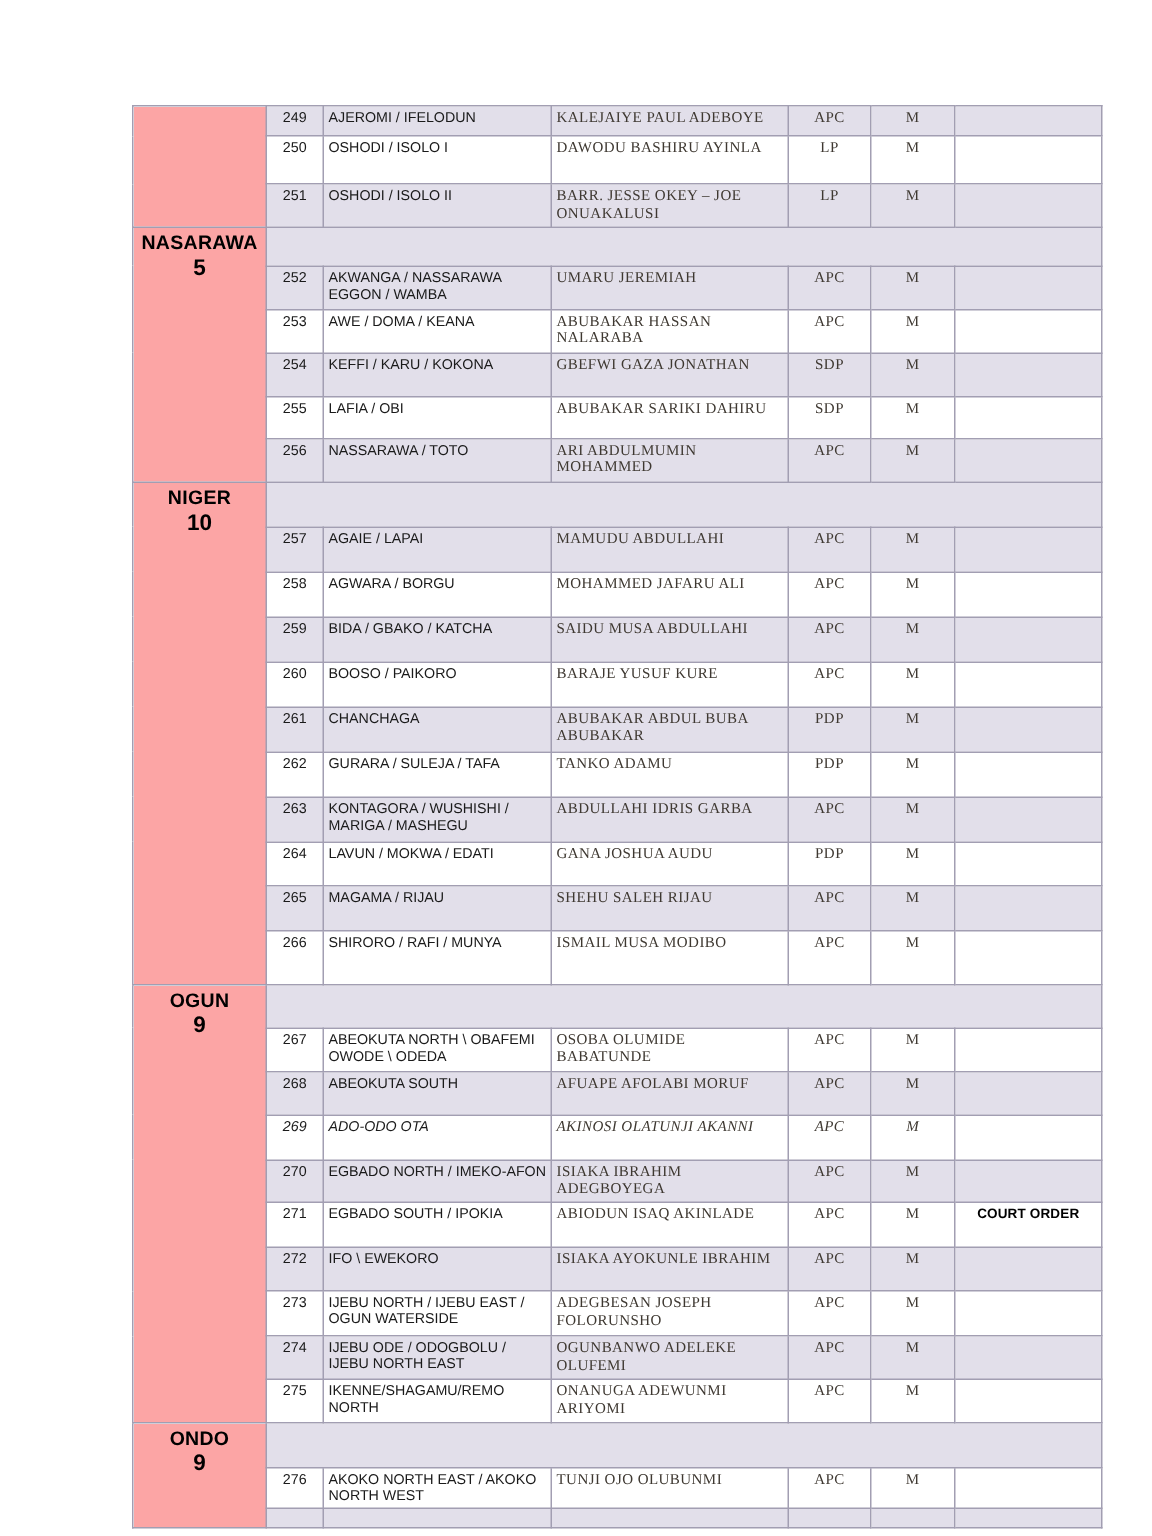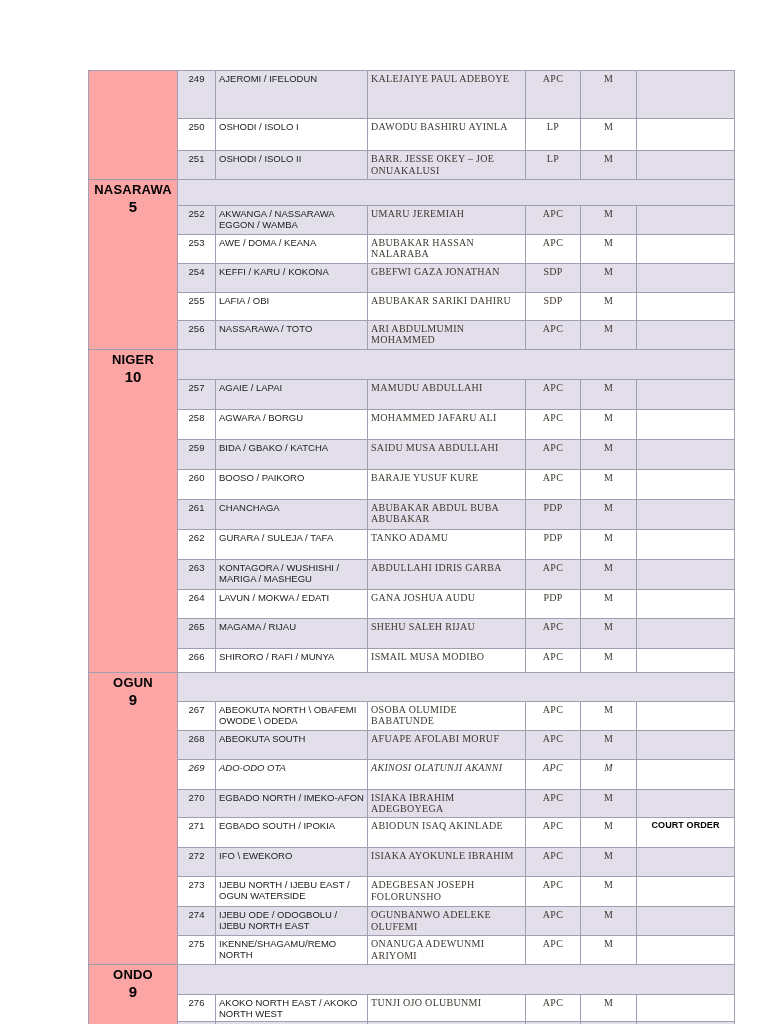--- a/index.html
+++ b/index.html
@@ -89,21 +89,21 @@
     <colgroup>
       <col style="width:89px">
         <col style="width:38px">
         <col style="width:152px">
       <col style="width:158px">
         <col style="width:55px">
         <col style="width:56px">
       <col style="width:98px">
     </colgroup>
     <tbody>
-        <tr style="height: 48px;">
+        <tr style="height: 20px;">
           <td class="state-cell" rowspan="3">
             <div class="state-name"></div>
             <div class="state-seats"></div>
           </td>
           <td class="num-cell shaded">249</td>
           <td class="const-cell shaded">AJEROMI / IFELODUN</td>
           <td class="cand-cell shaded">KALEJAIYE PAUL ADEBOYE</td>
           <td class="party-cell shaded">APC</td>
           <td class="gender-cell shaded">M</td>
           <td class="note-cell shaded"></td>
@@ -243,21 +243,21 @@
           <td class="note-cell"></td>
         </tr>
         <tr style="height: 30px;">
           <td class="num-cell shaded">265</td>
           <td class="const-cell shaded">MAGAMA / RIJAU</td>
           <td class="cand-cell shaded">SHEHU SALEH RIJAU</td>
           <td class="party-cell shaded">APC</td>
           <td class="gender-cell shaded">M</td>
           <td class="note-cell shaded"></td>
         </tr>
-        <tr style="height: 24px;">
+        <tr style="height: 36px;">
           <td class="num-cell">266</td>
           <td class="const-cell">SHIRORO / RAFI / MUNYA</td>
           <td class="cand-cell">ISMAIL MUSA MODIBO</td>
           <td class="party-cell">APC</td>
           <td class="gender-cell">M</td>
           <td class="note-cell"></td>
         </tr>
         <tr style="height: 29px;">
           <td class="state-cell" rowspan="10">
             <div class="state-name">OGUN</div>

